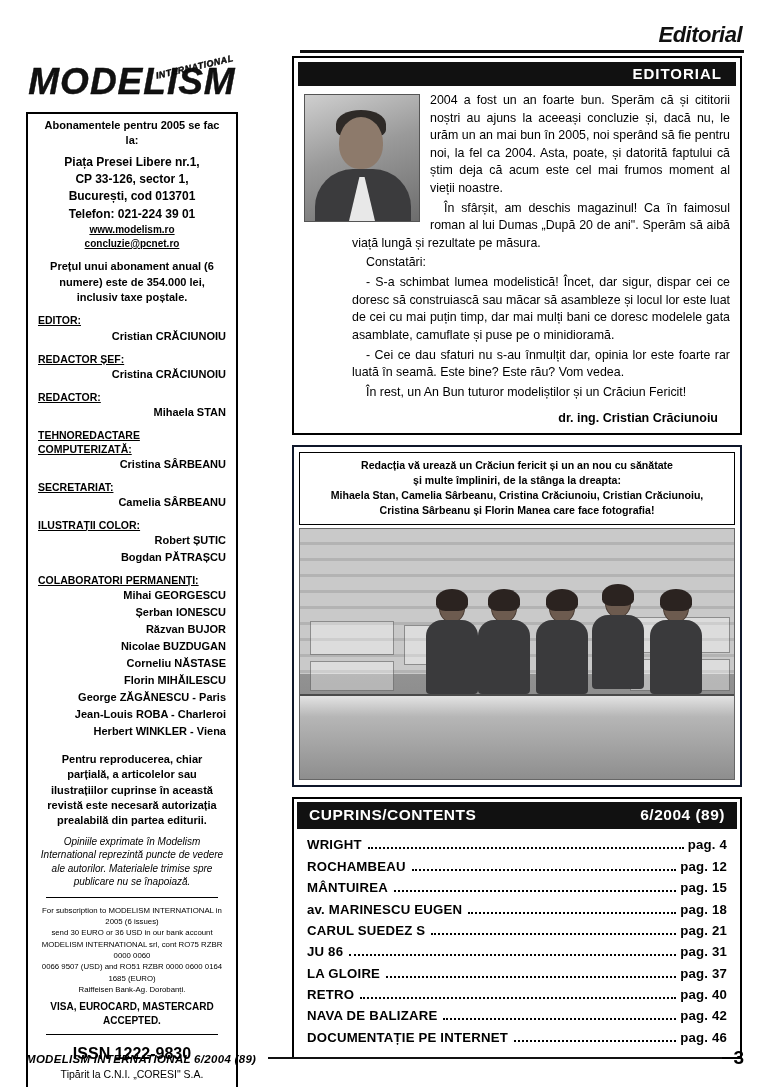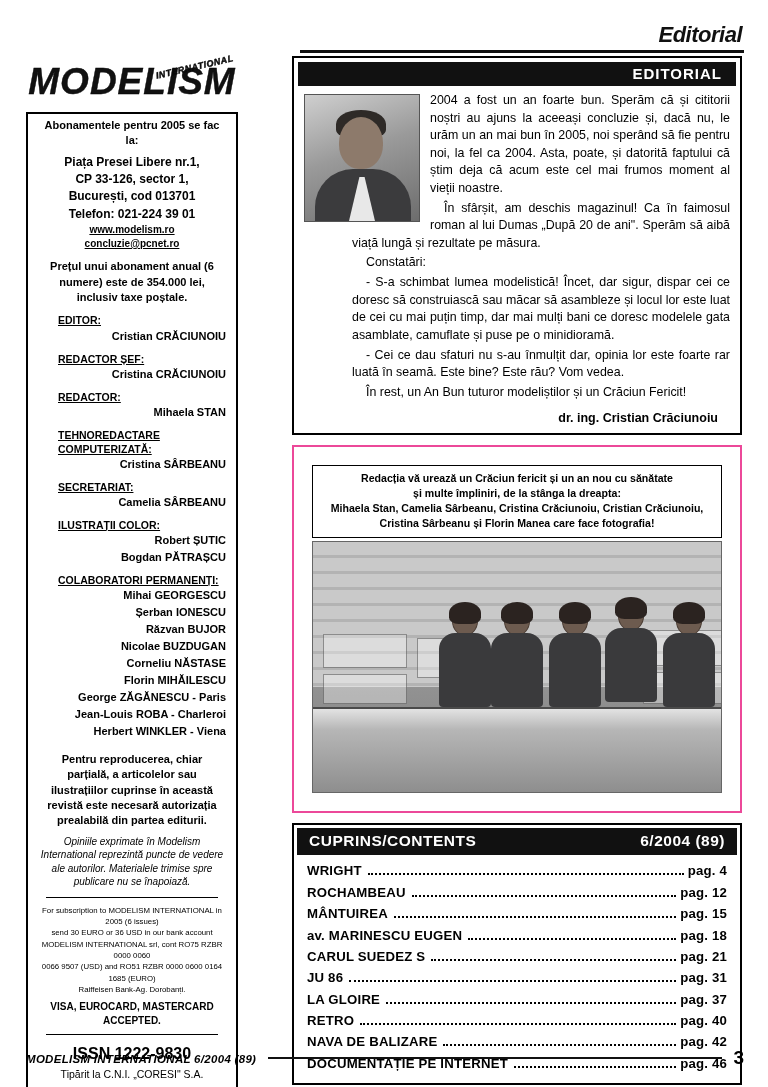--- a/index.html
+++ b/index.html
@@ -67,21 +67,21 @@
     padding: 4px 10px 10px 10px;
     text-align: center;
     font-size: 10.5px;
     line-height: 1.35;
   }
   .lb-title { font-weight: bold; font-size: 11px; margin-bottom: 6px; }
   .addr { font-weight: bold; font-size: 12px; line-height: 1.45; }
   .mail { font-weight: bold; font-size: 10px; text-decoration: underline; line-height: 1.35; }
   .price { font-weight: bold; font-size: 11px; margin: 9px 2px 4px; line-height: 1.4; }
 
-  .staff { text-align: left; margin-top: 8px; margin-left: 20px; }
+  .staff { text-align: left; margin-top: 8px; }
   .staff .role {
     font-size: 10.5px; font-weight: bold; text-decoration: underline;
     margin-top: 7px;
   }
   .staff .names { text-align: center; font-weight: bold; font-size: 11px; line-height: 1.45; }
   .staff .names div { margin-top: 1px; text-align: right; }
 
   .note-bold {
     font-weight: bold; font-size: 11px; line-height: 1.4;
     margin: 12px 2px 6px; text-align: center;
@@ -152,22 +152,22 @@
   .edit-text p { margin: 0 0 2px 0; text-indent: 14px; padding-left: 48px; }
   .edit-text p.noind { text-indent: 0; }
   .signature {
     text-align: right; font-weight: bold; font-size: 12.5px;
     margin-top: 8px; padding-right: 12px;
   }
 
   
   .greet-wrap {
     margin-top: 10px;
-    border: 2px solid #ec4899;
-    padding: 16px;
+    border: 2px solid #0f172a;
+    padding: 3px;
     position: relative;
   }
   .greet-caption {
     border: 1px solid #000;
     margin: 2px 2px 0 2px;
     padding: 5px 6px 6px;
     text-align: center;
     font-weight: bold;
     font-size: 10.6px;
     line-height: 1.42;

